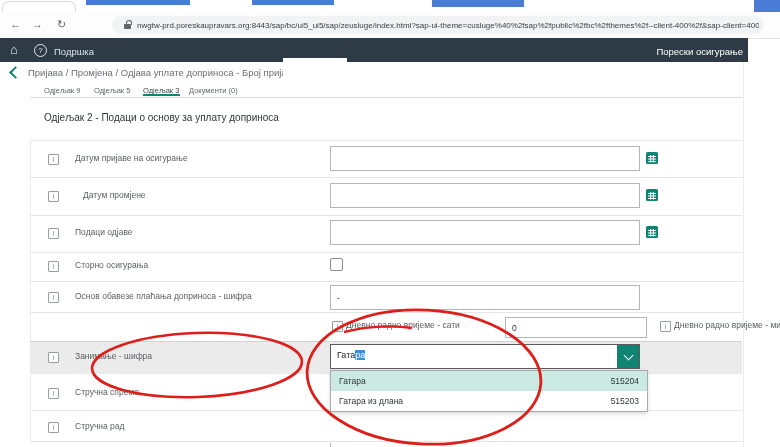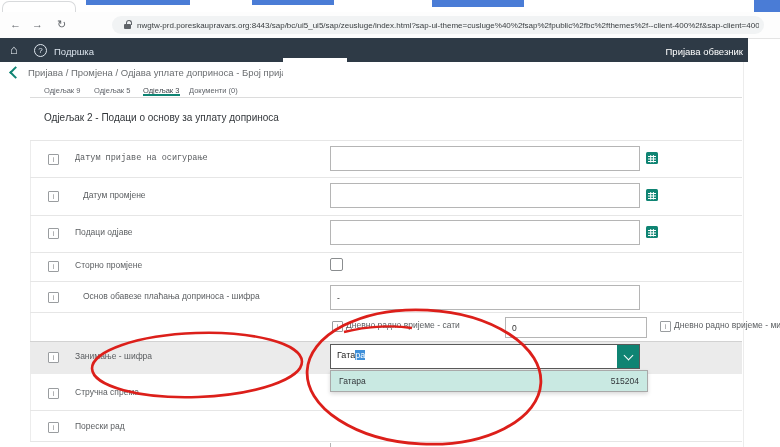--- a/index.html
+++ b/index.html
@@ -74,21 +74,21 @@
   <div class="abs lock-shackle"></div>
   <div class="abs lock-body"></div>
   <div class="abs urltext">nwgtw-prd.poreskaupravars.org:8443/sap/bc/ui5_ui5/sap/zeusluge/index.html?sap-ui-theme=cusluge%40%2fsap%2fpublic%2fbc%2fthemes%2f--client-400%2f&amp;sap-client=400&amp;sap-language=SH</div>
 
   <div class="abs appbar"></div>
   <div class="abs home-ic">⌂</div>
   <div class="abs help-ic">
       <span>?</span>
     </div>
   <div class="abs support">Подршка</div>
-  <div class="abs tax-user">Пријава обвезник</div>
+  <div class="abs tax-user">Порески осигурање</div>
 
   <div class="abs chev-left"></div>
   <div class="abs crumb">Пријава / Промјена / Одјава уплате доприноса - Број пријаве:</div>
   <div class="abs redact"></div>
 
   <div class="abs tabtxt" style="left:44px;">Одјељак 9</div>
   <div class="abs tabtxt" style="left:94px;">Одјељак 5</div>
   <div class="abs tabtxt" style="left:143px;color:#41464c;">Одјељак 3</div>
   <div class="abs tabtxt" style="left:189px;">Документи (0)</div>
   <div class="abs tab-underline"></div>
@@ -102,21 +102,21 @@
   <div class="abs rowline" style="top:140px;"></div>
   <div class="abs rowline" style="top:177px;"></div>
   <div class="abs rowline" style="top:215px;"></div>
   <div class="abs rowline" style="top:252px;"></div>
   <div class="abs rowline" style="top:281px;"></div>
   <div class="abs rowline" style="top:312px;"></div>
   <div class="abs rowline" style="top:410px;"></div>
   <div class="abs rowline" style="top:441px;"></div>
 
   <div class="abs info" style="left:48px;top:154px;">i</div>
-  <div class="abs lbl" style="left:75px;top:153px;font-family:Liberation Mono, monospace;">Датум пријаве на осигурање</div>
+  <div class="abs lbl" style="left:75px;top:153px;">Датум пријаве на осигурање</div>
   <input class="abs inp" style="left: 330px; top: 146px; width: 310px; height: 25px;" value="">
   <svg class="abs cal" style="left:646px;top:152px;" viewBox="0 0 12 12">
       <rect x="0" y="0" width="12" height="12" rx="1.5" fill="#0f8473"></rect>
       <rect x="2" y="4" width="8" height="1" fill="#fff"></rect>
       <rect x="2" y="6.5" width="8" height="1" fill="#fff"></rect>
       <rect x="2" y="9" width="8" height="1" fill="#fff"></rect>
       <rect x="4.2" y="3" width="1" height="7.5" fill="#fff"></rect>
       <rect x="6.9" y="3" width="1" height="7.5" fill="#fff"></rect>
     </svg>
 
@@ -138,25 +138,25 @@
   <svg class="abs cal" style="left:646px;top:226px;" viewBox="0 0 12 12">
       <rect x="0" y="0" width="12" height="12" rx="1.5" fill="#0f8473"></rect>
       <rect x="2" y="4" width="8" height="1" fill="#fff"></rect>
       <rect x="2" y="6.5" width="8" height="1" fill="#fff"></rect>
       <rect x="2" y="9" width="8" height="1" fill="#fff"></rect>
       <rect x="4.2" y="3" width="1" height="7.5" fill="#fff"></rect>
       <rect x="6.9" y="3" width="1" height="7.5" fill="#fff"></rect>
     </svg>
 
   <div class="abs info" style="left:48px;top:261px;">i</div>
-  <div class="abs lbl" style="left:75px;top:260px;">Сторно промјене</div>
+  <div class="abs lbl" style="left:75px;top:260px;">Сторно осигурања</div>
   <div class="abs checkbox" style="left:330px;top:258px;"></div>
 
   <div class="abs info" style="left:48px;top:292px;">i</div>
-  <div class="abs lbl" style="left:75px;top:291px;margin-left:8px;">Основ обавезе плаћања доприноса - шифра</div>
+  <div class="abs lbl" style="left:75px;top:291px;">Основ обавезе плаћања доприноса - шифра</div>
   <input class="abs inp" style="left: 330px; top: 285px; width: 310px; height: 25px;" value="-">
 
   <div class="abs info" style="left:332px;top:321px;">i</div>
   <div class="abs lbl" style="left:346px;top:320px;">Дневно радно вријеме - сати</div>
   <input class="abs inp" style="left: 505px; top: 317px; width: 142px; height: 21px;" value="0">
   <div class="abs info" style="left:660px;top:321px;">i</div>
   <div class="abs lbl" style="left:674px;top:320px;">Дневно радно вријеме - минути</div>
 
   <div class="abs grayrow"></div>
   <div class="abs info" style="left:48px;top:352px;">i</div>
@@ -166,27 +166,31 @@
     <div class="combo-btn">
         <div class="chev-dn"></div>
       </div>
   </div>
 
   <div class="abs popup">
     <div class="pitem selected">
       <span>Гатара</span>
       <span>515204</span>
     </div>
+    <div class="pitem">
+      <span>Гатара из длана</span>
+      <span>515203</span>
+    </div>
   </div>
 
   <div class="abs info" style="left:48px;top:388px;">i</div>
   <div class="abs lbl" style="left:75px;top:387px;">Стручна спрема</div>
 
   <div class="abs info" style="left:48px;top:422px;">i</div>
-  <div class="abs lbl" style="left:75px;top:421px;">Порески рад</div>
+  <div class="abs lbl" style="left:75px;top:421px;">Стручна рад</div>
 
   <div class="abs" style="left:330px;top:443px;width:1px;height:4px;background:#b5b5b5;"></div>
 
   <svg class="abs annot" viewBox="0 0 780 447">
     <ellipse cx="197" cy="365" rx="105" ry="32" fill="none" stroke="#dc1f1a" stroke-width="2.6" transform="rotate(-2 197 365)"></ellipse>
     <ellipse cx="424" cy="377" rx="117" ry="67" fill="none" stroke="#dc1f1a" stroke-width="2.8" transform="rotate(3 424 377)"></ellipse>
     <path d="M344,332 C 368,326 394,325 412,328" fill="none" stroke="#dc1f1a" stroke-width="2.4"></path>
   </svg>
 
 </div>

